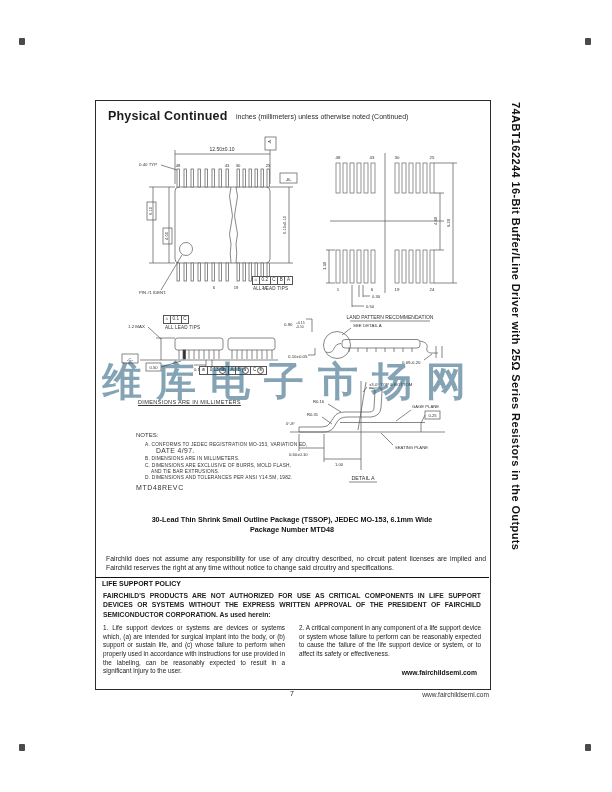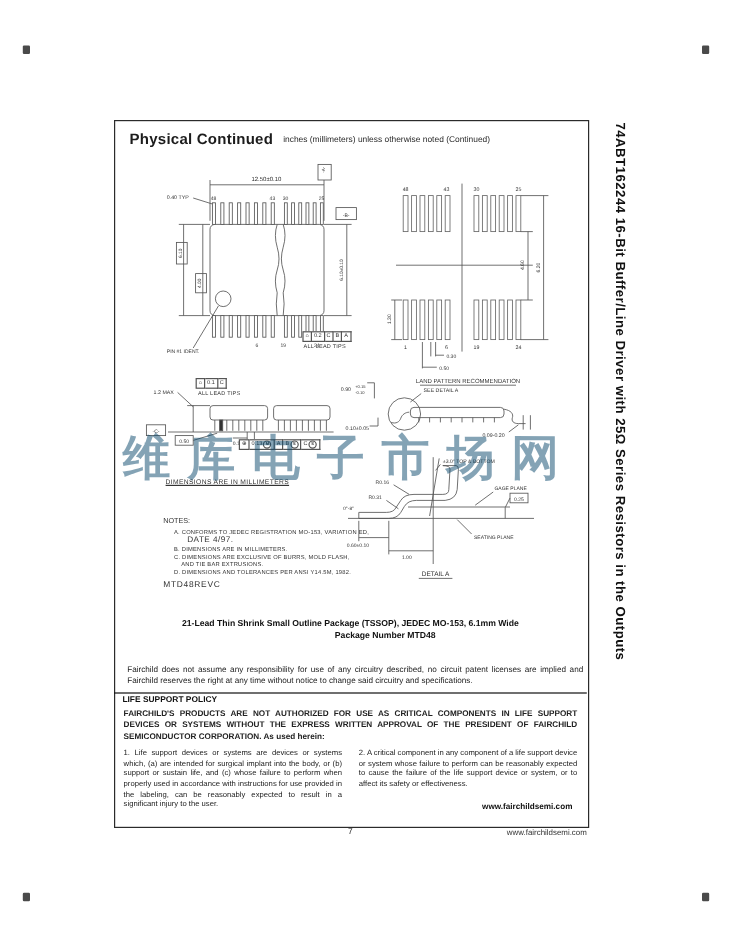--- a/index.html
+++ b/index.html
@@ -342,22 +342,22 @@
   <div class="units-note">DIMENSIONS ARE IN MILLIMETERS</div>
   <div class="notes-head">NOTES:</div>
   <div class="note-item" style="left:145px;top:442px;">A. CONFORMS TO JEDEC REGISTRATION MO-153, VARIATION ED,</div>
   <div class="note-date">DATE 4/97.</div>
   <div class="note-item" style="left:145px;top:456px;">B. DIMENSIONS ARE IN MILLIMETERS.</div>
   <div class="note-item" style="left:145px;top:463px;">C. DIMENSIONS ARE EXCLUSIVE OF BURRS, MOLD FLASH,</div>
   <div class="note-item" style="left:151px;top:468.5px;">AND TIE BAR EXTRUSIONS.</div>
   <div class="note-item" style="left:145px;top:475px;">D. DIMENSIONS AND TOLERANCES PER ANSI Y14.5M, 1982.</div>
   <div class="rev">MTD48REVC</div>
 
-  <div class="pkg-cap" style="top:515px;">21-Lead Thin Shrink Small Outline Package (TSSOP), JEDEC MO-153, 6.1mm Wide</div>
-  <div class="pkg-cap" style="top:525px;padding-left:29px;">Package Number MTD48</div>
+  <div class="pkg-cap" style="top:515px;">30-Lead Thin Shrink Small Outline Package (TSSOP), JEDEC MO-153, 6.1mm Wide</div>
+  <div class="pkg-cap" style="top:525px;">Package Number MTD48</div>
 
   <div class="disclaimer">Fairchild does not assume any responsibility for use of any circuitry described, no circuit patent licenses are implied and Fairchild reserves the right at any time without notice to change said circuitry and specifications.</div>
 
   <div class="lsp">
     <div class="lsp-title">LIFE SUPPORT POLICY</div>
     <div class="lsp-intro">FAIRCHILD'S PRODUCTS ARE NOT AUTHORIZED FOR USE AS CRITICAL COMPONENTS IN LIFE SUPPORT DEVICES OR SYSTEMS WITHOUT THE EXPRESS WRITTEN APPROVAL OF THE PRESIDENT OF FAIRCHILD SEMICONDUCTOR CORPORATION. As used herein:</div>
     <div class="lsp-cols">
       <div class="lsp-col">1.  Life support devices or systems are devices or systems which, (a) are intended for surgical implant into the body, or (b) support or sustain life, and (c) whose failure to perform when properly used in accordance with instructions for use provided in the labeling, can be reasonably expected to result in a significant injury to the user.</div>
       <div class="lsp-col">
         <span>2.  A critical component in any component of a life support device or system whose failure to perform can be reasonably expected to cause the failure of the life support device or system, or to affect its safety or effectiveness.</span>

